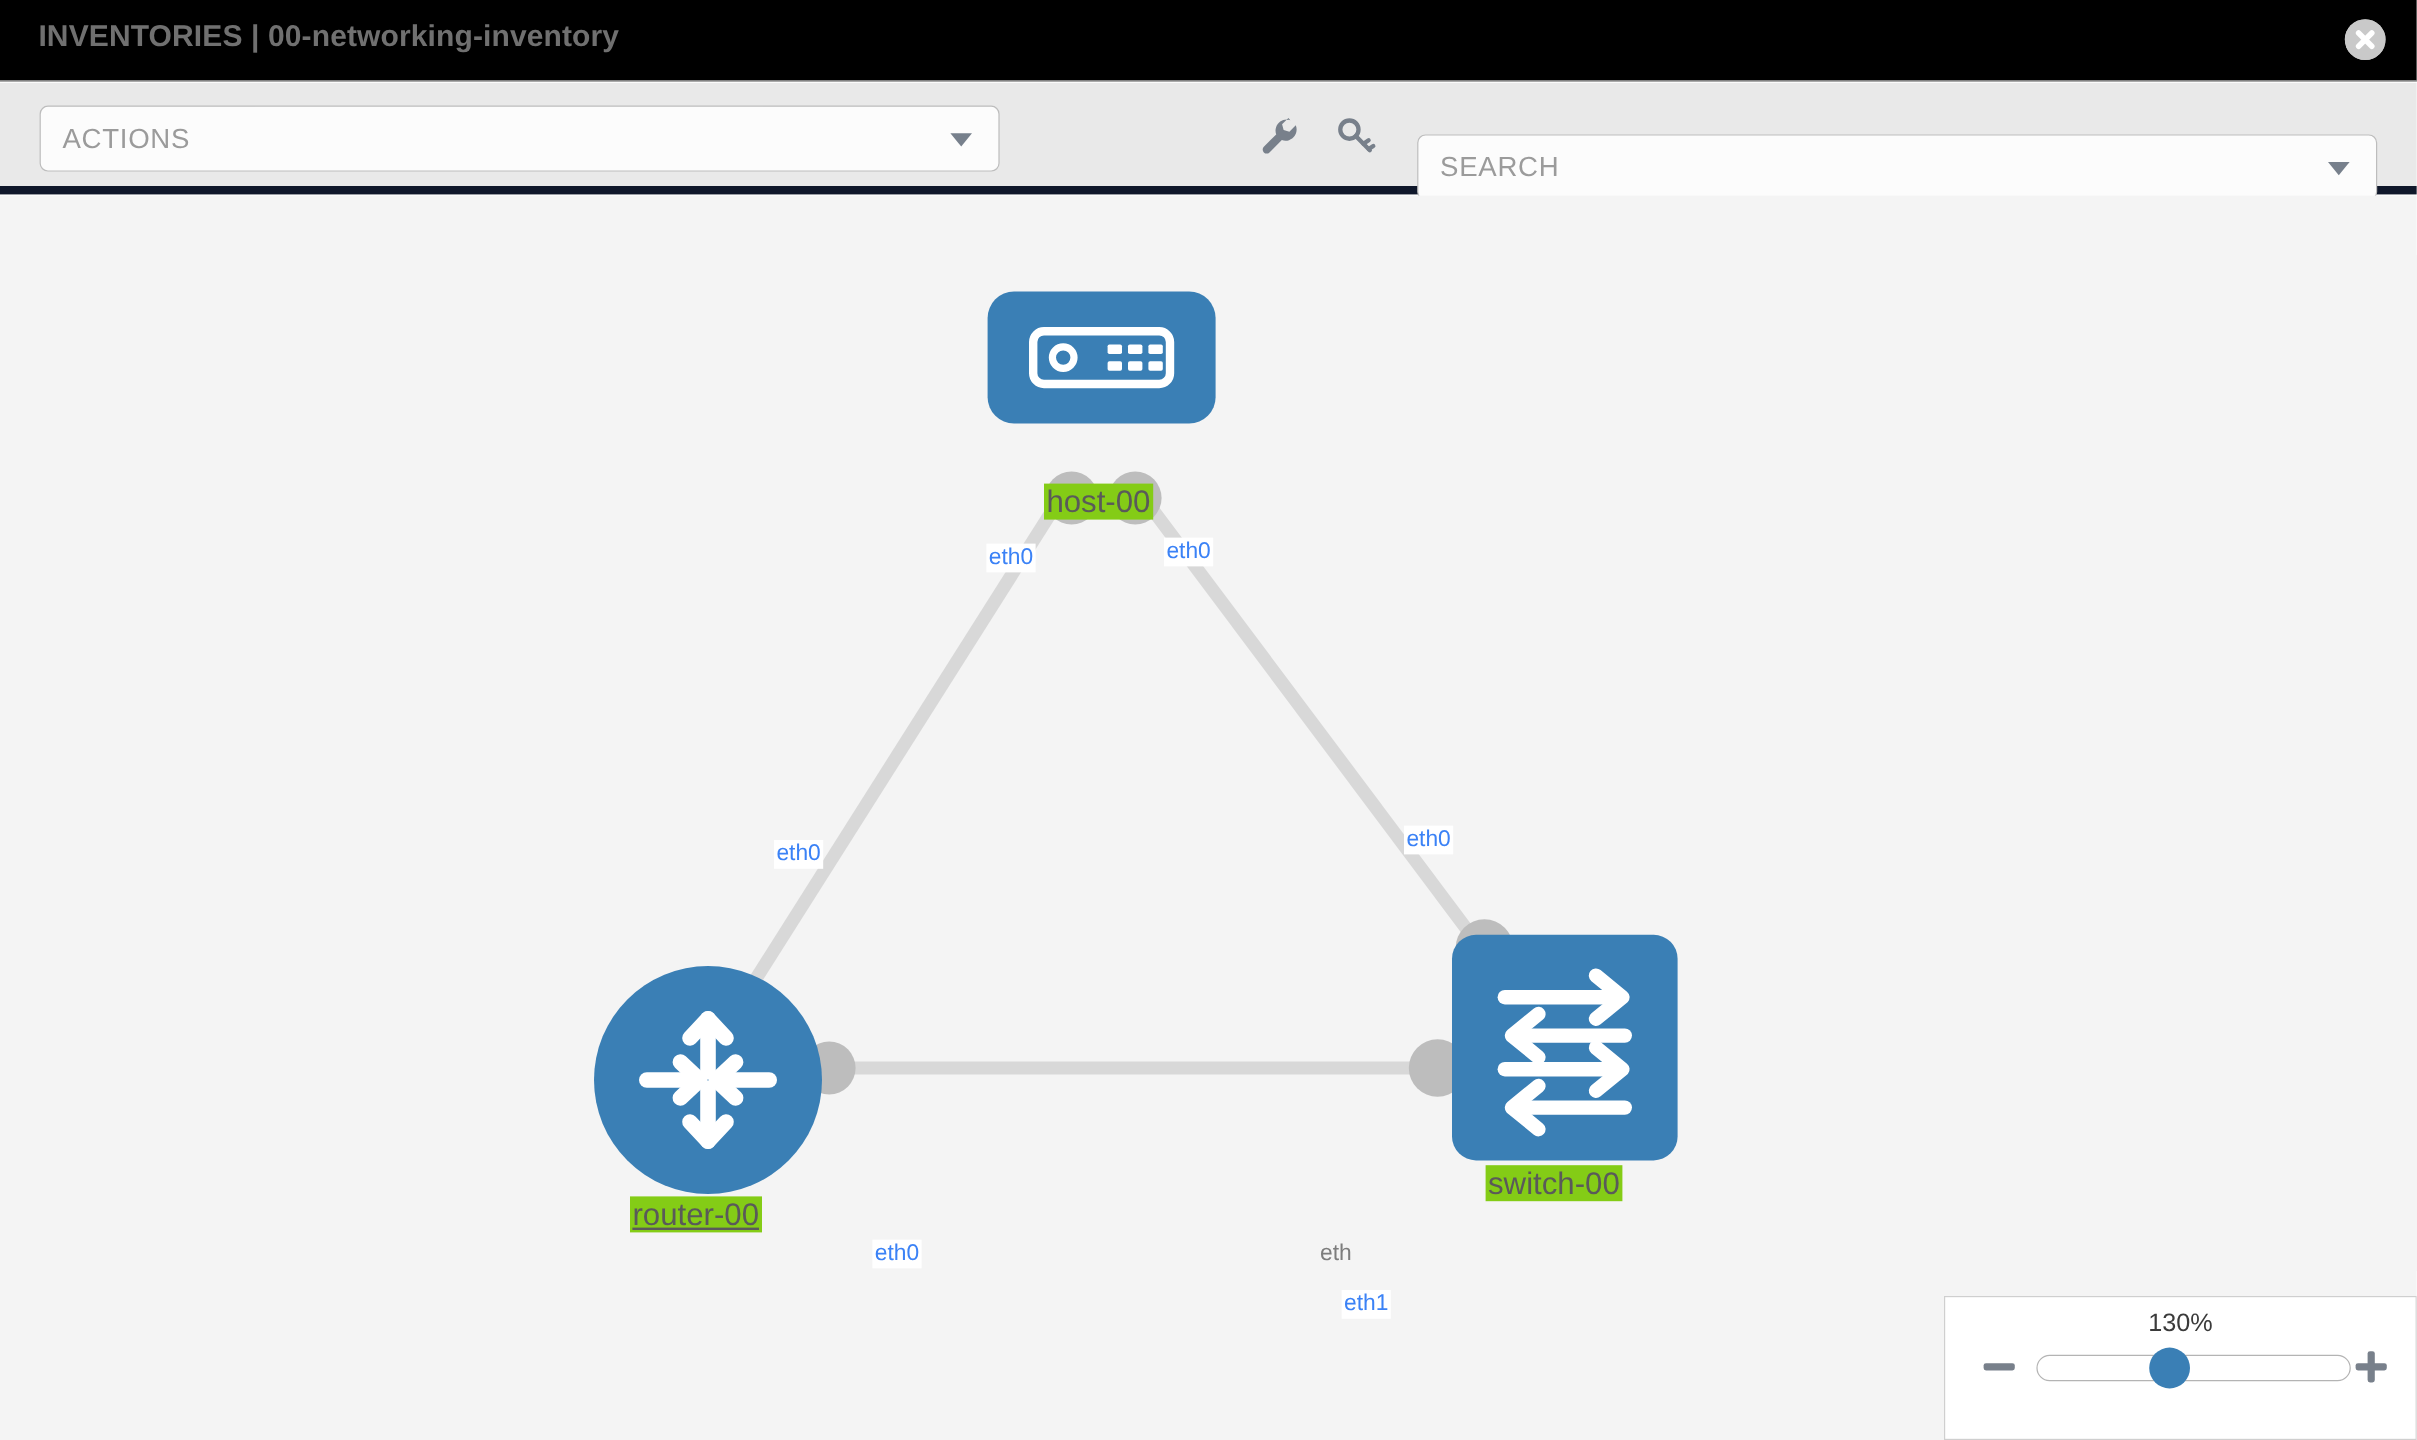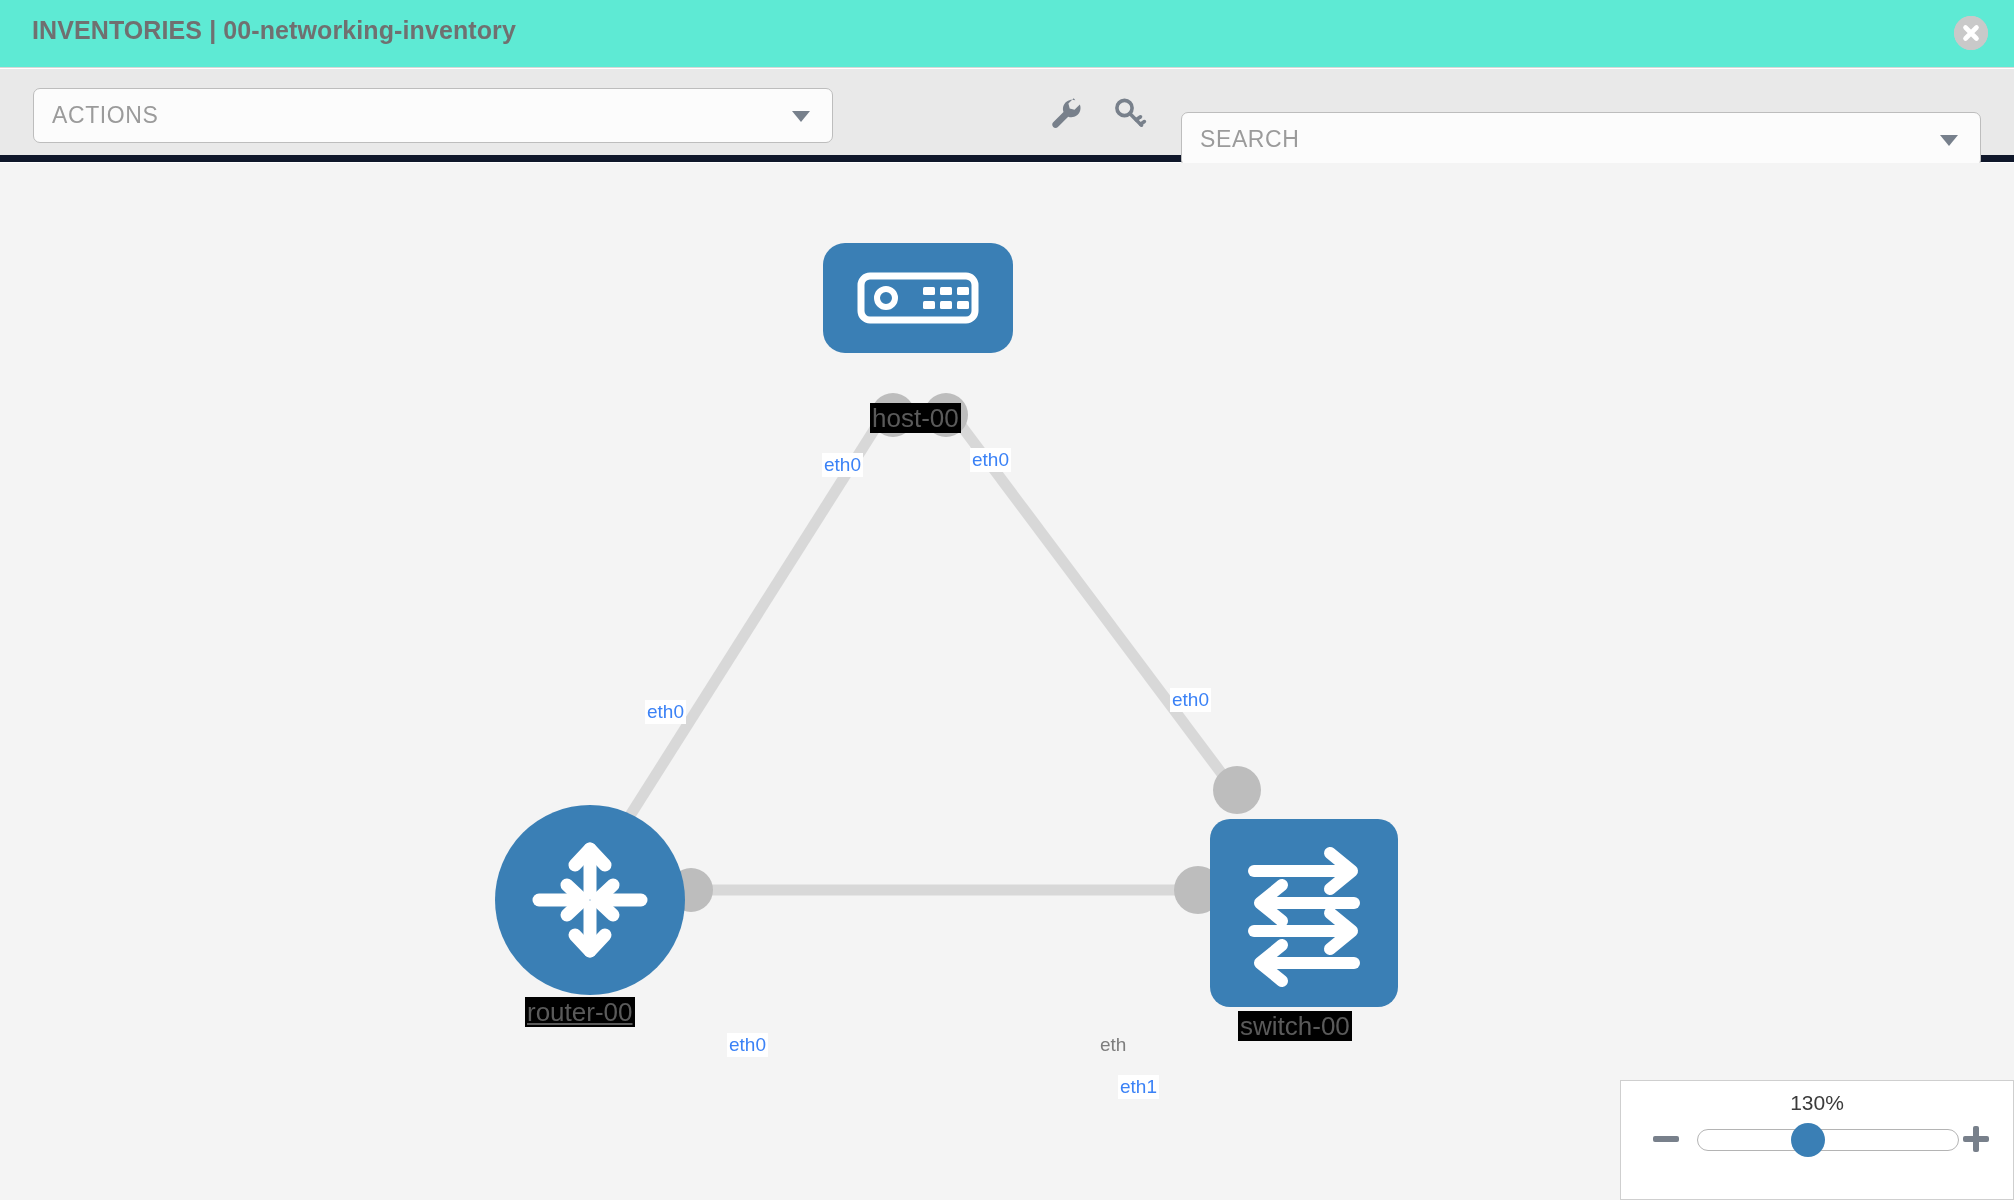--- a/index.html
+++ b/index.html
@@ -17,21 +17,21 @@
     height: 1200px;
     background: #ffffff;
   }
 
   
   .header {
     position: absolute;
     top: 0; left: 0;
     width: 2014px;
     height: 68px;
-    background: #5eead4;
+    background: #000000;
     border-bottom: 1px solid #d7d7d7;
   }
   .page-title {
     position: absolute;
     left: 32px;
     top: 16px;
     font-size: 25px;
     font-weight: bold;
     color: #707070;
     letter-spacing: 0.1px;
@@ -134,21 +134,21 @@
     background: #3a7fb5;
   }
   .node-shape.circle { border-radius: 50%; }
   .node-shape.rounded { border-radius: 22px; }
   .node-shape.rounded-sm { border-radius: 20px; }
 
   .node-label {
     position: absolute;
     font-size: 26px;
     color: #5a5a5a;
-    background: #000000;
+    background: #84cc16;
     white-space: nowrap;
     padding: 0 2px;
     line-height: 30px;
   }
   .edge-label {
     position: absolute;
     font-size: 19px;
     color: #3b82f6;
     background: #ffffff;
     white-space: nowrap;
@@ -305,21 +305,21 @@
             <path d="M118 80 L102 95 L118 110"></path>
 
             <path d="M44 95 L88 95"></path>
             <path d="M72 80 L88 95 L72 110"></path>
           </g>
         </svg>
       </div>
       <div class="node-label" style="left:30px; top:192px;text-decoration:underline;">router-00</div>
     </div>
 
-    <div class="node" style="left:1210px; top:656px; width:195px; height:230px;">
+    <div class="node" style="left:1210px; top:616px; width:195px; height:230px;">
       <div class="node-shape rounded-sm" style="left:0; top:0; width:188px; height:188px;">
         <svg width="188" height="188" viewBox="0 0 188 188">
           <g stroke="#ffffff" stroke-width="12" stroke-linecap="round" stroke-linejoin="round" fill="none">
 
             <path d="M44 52 L140 52"></path>
             <path d="M120 34 L142 52 L120 70"></path>
 
             <path d="M144 84 L52 84"></path>
             <path d="M72 66 L50 84 L72 102"></path>
 

